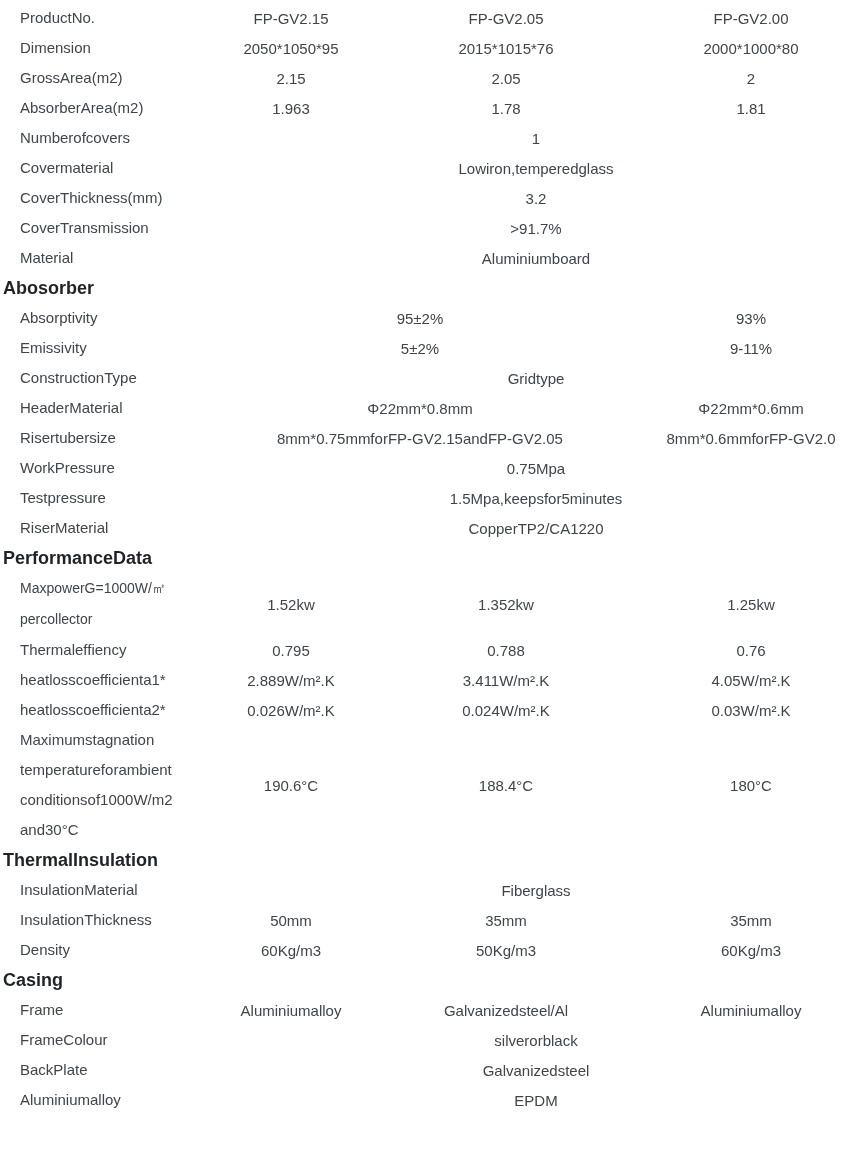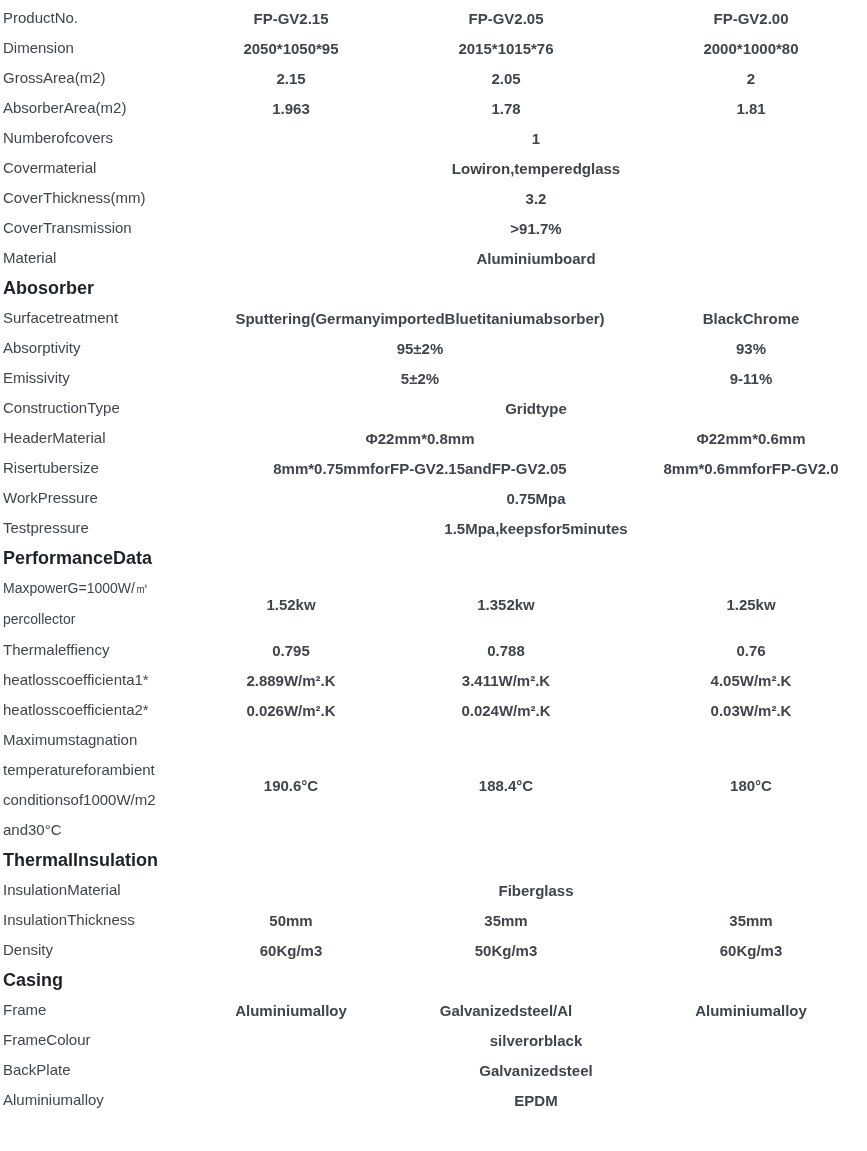--- a/index.html
+++ b/index.html
@@ -16,25 +16,25 @@
   }
   td {
     font-size: 15px;
     height: 30px;
     vertical-align: middle;
     overflow: hidden;
     white-space: nowrap;
   }
   td.label {
     text-align: left;
-    padding-left: 3px;
+    padding-left: 20px;
     line-height: 30px;
   }
   td.label.small { font-size: 14px; line-height: 31px; }
-  td.value { text-align: center; font-weight: bold; }
+  td.value { text-align: center; }
   td.section {
     font-size: 18px;
     font-weight: 700;
     color: var(--section-color, #1f2328);
     text-align: left;
     padding-left: 3px;
     line-height: 30px;
   }
 </style>
 </head>
@@ -108,27 +108,20 @@
         <td class="label">
           <div>Material</div>
         </td>
         <td class="value" colspan="3">Aluminiumboard</td>
       </tr>
       <tr>
         <td colspan="4" class="section">Abosorber</td>
       </tr>
       <tr>
         <td class="label">
-          <div>Surfacetreatment</div>
-        </td>
-        <td class="value" colspan="2">Sputtering(GermanyimportedBluetitaniumabsorber)</td>
-        <td class="value" colspan="1">BlackChrome</td>
-      </tr>
-      <tr>
-        <td class="label">
           <div>Absorptivity</div>
         </td>
         <td class="value" colspan="2">95±2%</td>
         <td class="value" colspan="1">93%</td>
       </tr>
       <tr>
         <td class="label">
           <div>Emissivity</div>
         </td>
         <td class="value" colspan="2">5±2%</td>
@@ -158,20 +151,26 @@
         <td class="label">
           <div>WorkPressure</div>
         </td>
         <td class="value" colspan="3">0.75Mpa</td>
       </tr>
       <tr>
         <td class="label">
           <div>Testpressure</div>
         </td>
         <td class="value" colspan="3">1.5Mpa,keepsfor5minutes</td>
+      </tr>
+      <tr>
+        <td class="label">
+          <div>RiserMaterial</div>
+        </td>
+        <td class="value" colspan="3">CopperTP2/CA1220</td>
       </tr>
       <tr>
         <td colspan="4" class="section">PerformanceData</td>
       </tr>
       <tr>
         <td class="label small">
           <div>MaxpowerG=1000W/㎡</div>
           <div>percollector</div>
         </td>
         <td class="value" colspan="1">1.52kw</td>

